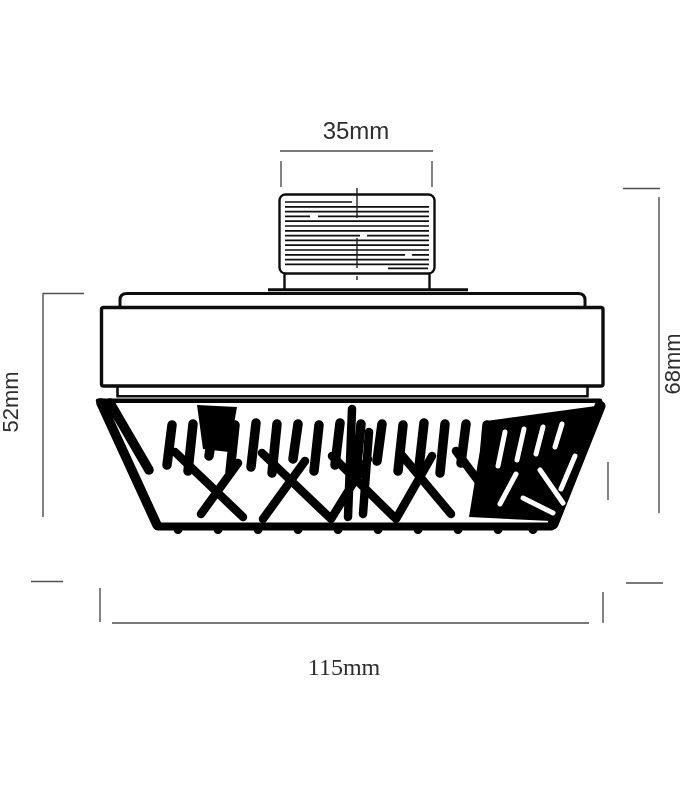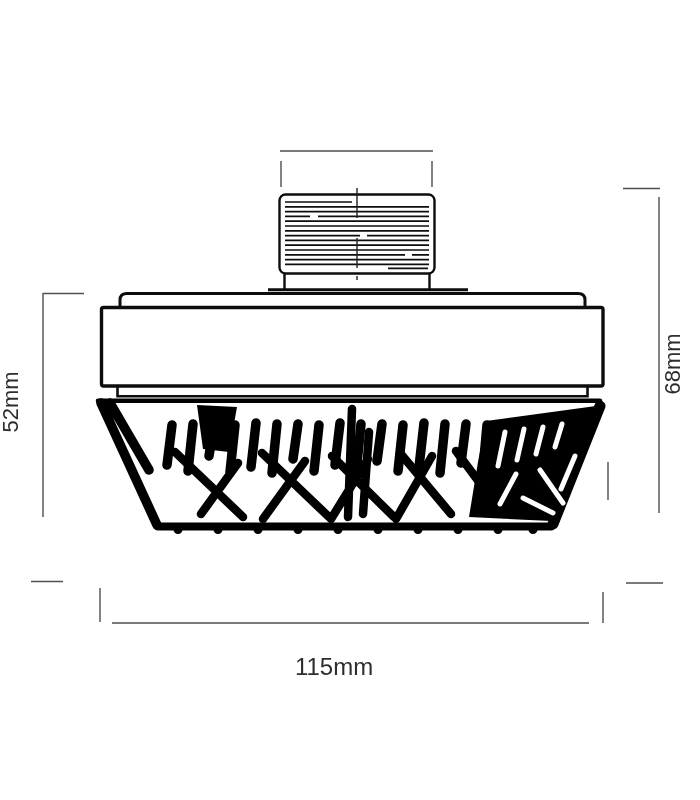--- a/index.html
+++ b/index.html
@@ -109,19 +109,20 @@
         M456,451 L503,514  M352,409 L348,517  M369,432 L363,514"></path>
 
       <path stroke="none" d="M486,421 L596,406 L587,432 L551,521 L469,517 L478,462 Z"></path>
 
       <path fill="none" stroke="#ffffff" stroke-width="5" stroke-linecap="round" d="
         M505,432 L498,466  M524,429 L517,460  M543,427 L536,454  M562,424 L555,447
         M540,470 L563,503  M516,474 L500,504  M575,456 L561,489  M523,498 L553,513"></path>
     </g>
   </svg>
 
+  <div class="dim-label" style="left:296px;top:119px;width:120px;">35mm</div>
 
   <div class="dim-label vertical" style="left:-44px;top:390px;width:110px;">52mm</div>
 
   <div class="dim-label vertical" style="left:618px;top:352px;width:110px;">68mm</div>
 
-  <div class="dim-label" style="left:274px;top:655px;width:120px;">115mm</div>
+  <div class="dim-label" style="left:284px;top:655px;width:120px;font-family:Liberation Serif, serif;">115mm</div>
 </div>
 
 </body></html>

